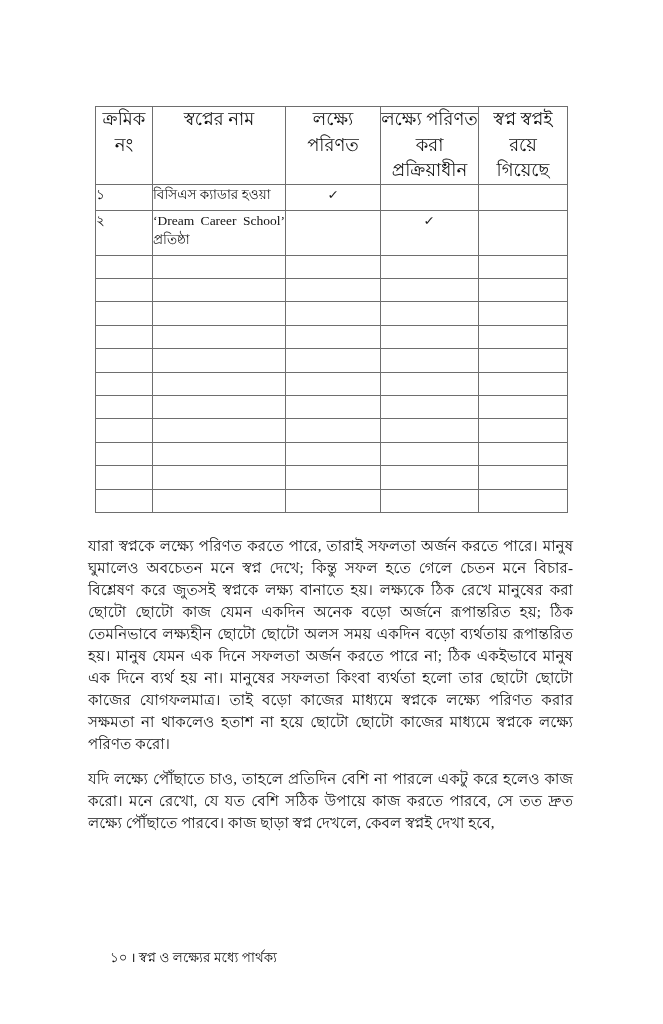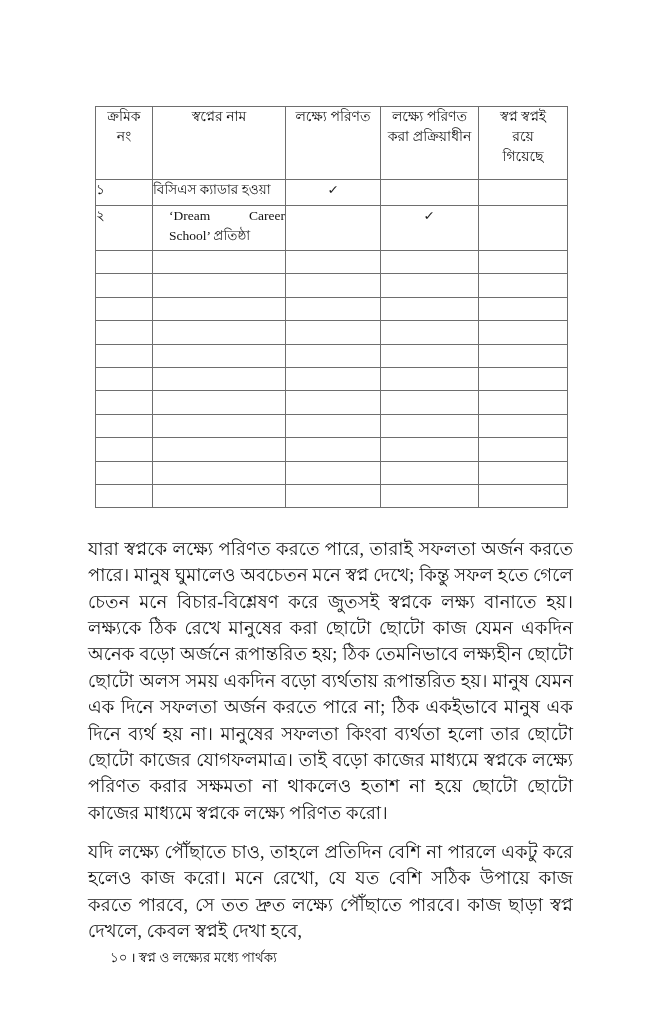--- a/index.html
+++ b/index.html
@@ -40,21 +40,21 @@
   col.c1 { width: 57px; }
   col.c2 { width: 133px; }
   col.c3 { width: 95px; }
   col.c4 { width: 98px; }
   col.c5 { width: 89px; }
 
   thead th {
     height: 72px;
     text-align: center;
     font-weight: normal;
-    font-size: 14px;
+    font-size: 18px;
     line-height: 1.42;
     padding: 6px 3px 4px 3px;
     vertical-align: top;
   }
   thead th .hdr {
     display: block;
   }
 
   tbody td {
     height: 20px;
@@ -75,21 +75,20 @@
   .cell-name {
     text-align: justify;
     text-align-last: left;
     padding: 2px 7px 0 7px;
     font-size: 13.5px;
     line-height: 1.45;
     margin-left: 40px;
   }
   .cell-name.justify2 {
     text-align-last: left;
-    padding-left: 16px;
   }
   .cell-check {
     text-align: center;
     padding: 2px 0 0 0;
     font-size: 13px;
   }
   .check {
     display: inline-block;
     font-family: "DejaVu Sans", sans-serif;
     font-size: 12.5px;
@@ -100,21 +99,21 @@
 
   
   .body-text {
     position: absolute;
     left: 88px;
     top: 536px;
     width: 485px;
   }
   .para {
     margin: 0 0 13px 0;
-    font-size: 18px;
+    font-size: 15px;
     line-height: 1.465;
     text-align: justify;
     text-align-last: left;
     color: #131313;
     letter-spacing: 0.1px;
   }
   .para.last {
     margin-bottom: 7px;
   }
 

